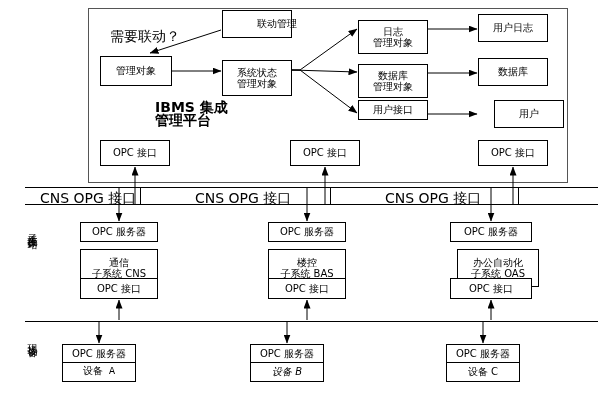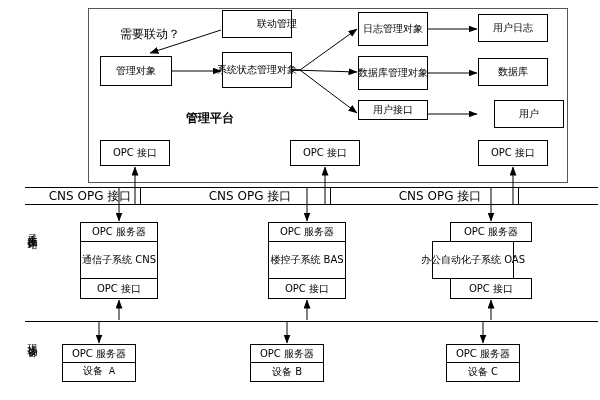--- a/index.html
+++ b/index.html
@@ -4,28 +4,28 @@
 <style>
   html,body{margin:0;padding:0;background:#ffffff;}
   body{width:600px;height:400px;overflow:hidden;
        font-family:"DejaVu Sans","Liberation Sans",sans-serif;color:#000;}
   #stage{position:relative;width:600px;height:400px;background:#fff;}
 
   
   .node{position:absolute;box-sizing:border-box;border:1px solid #000;
         background:#fff;display:flex;align-items:center;justify-content:center;
         text-align:center;line-height:1.12;font-size:10px;}
-  .node.two{flex-direction:row;}
+  .node.two{flex-direction:column;margin-top:8px;}
   .node span{display:block;white-space:nowrap;}
 
   
   .panel{position:absolute;box-sizing:border-box;border:1px solid #555;background:#fff;}
 
   
-  .lbl{position:absolute;font-size:12px;white-space:nowrap;line-height:1.15;text-align:center;}
+  .lbl{position:absolute;font-size:14px;white-space:nowrap;line-height:1.15;}
   .lbl.bold{font-weight:bold;}
 
   
   .vlbl{position:absolute;font-size:10px;white-space:nowrap;
         writing-mode:vertical-rl;text-orientation:upright;letter-spacing:1px;}
 
   
   .hline{position:absolute;background:#000;height:1px;}
   .vline{position:absolute;background:#000;width:1px;}
 
@@ -33,20 +33,21 @@
   #arrows{position:absolute;left:0;top:0;width:600px;height:400px;
           pointer-events:none;overflow:visible;}
 </style>
 </head>
 <body>
 
 <div id="stage">
 
   <div class="panel" id="platform-panel" style="left: 88px; top: 8px; width: 480px; height: 175px;"></div>
 
+  <div class="lbl bold" id="title-1" style="left:155px;top:99px;width:110px;">IBMS 集成</div>
   <div class="lbl bold" id="title-2" style="left:155px;top:112px;width:110px;">管理平台</div>
 
   <div class="lbl" id="question-label" style="left:110px;top:28px;width:80px;">需要联动？</div>
 
   <div class="hline" id="bus-top-rule" style="left:25px;top:187px;width:573px;"></div>
   <div class="hline" id="bus-bottom-rule" style="left:25px;top:204px;width:573px;"></div>
   <div class="vline" id="bus-sep-1" style="left:140px;top:187px;height:17px;"></div>
   <div class="vline" id="bus-sep-2" style="left:330px;top:187px;height:17px;"></div>
   <div class="vline" id="bus-sep-3" style="left:518px;top:187px;height:17px;"></div>
 
@@ -122,21 +123,21 @@
           <span>子系统 BAS</span>
         </div>
         <div class="node" style="left: 268px; top: 278px; width: 78px; height: 21px;">
           <span>OPC 接口</span>
         </div>
       </div>
       <div>
         <div class="node" style="left: 450px; top: 222px; width: 82px; height: 20px;">
           <span>OPC 服务器</span>
         </div>
-        <div class="node two" style="left: 432px; top: 241px; width: 82px; height: 38px;">
+        <div class="node two" style="left: 457px; top: 241px; width: 82px; height: 38px;">
           <span>办公自动化</span>
           <span>子系统 OAS</span>
         </div>
         <div class="node" style="left: 450px; top: 278px; width: 82px; height: 21px;">
           <span>OPC 接口</span>
         </div>
       </div>
     </div>
   <div id="devices-mount">
       <div>
@@ -144,21 +145,21 @@
           <span>OPC 服务器</span>
         </div>
         <div class="node" style="left: 62px; top: 362px; width: 74px; height: 20px; font-family: Liberation Mono, monospace;">
           <span>设备 A</span>
         </div>
       </div>
       <div>
         <div class="node" style="left: 250px; top: 344px; width: 74px; height: 19px;">
           <span>OPC 服务器</span>
         </div>
-        <div class="node" style="left: 250px; top: 362px; width: 74px; height: 20px;">
+        <div class="node" style="left: 250px; top: 362px; width: 74px; height: 20px; font-style: italic;">
           <span>设备 B</span>
         </div>
       </div>
       <div>
         <div class="node" style="left: 446px; top: 344px; width: 74px; height: 19px;">
           <span>OPC 服务器</span>
         </div>
         <div class="node" style="left: 446px; top: 362px; width: 74px; height: 20px;">
           <span>设备 C</span>
         </div>

